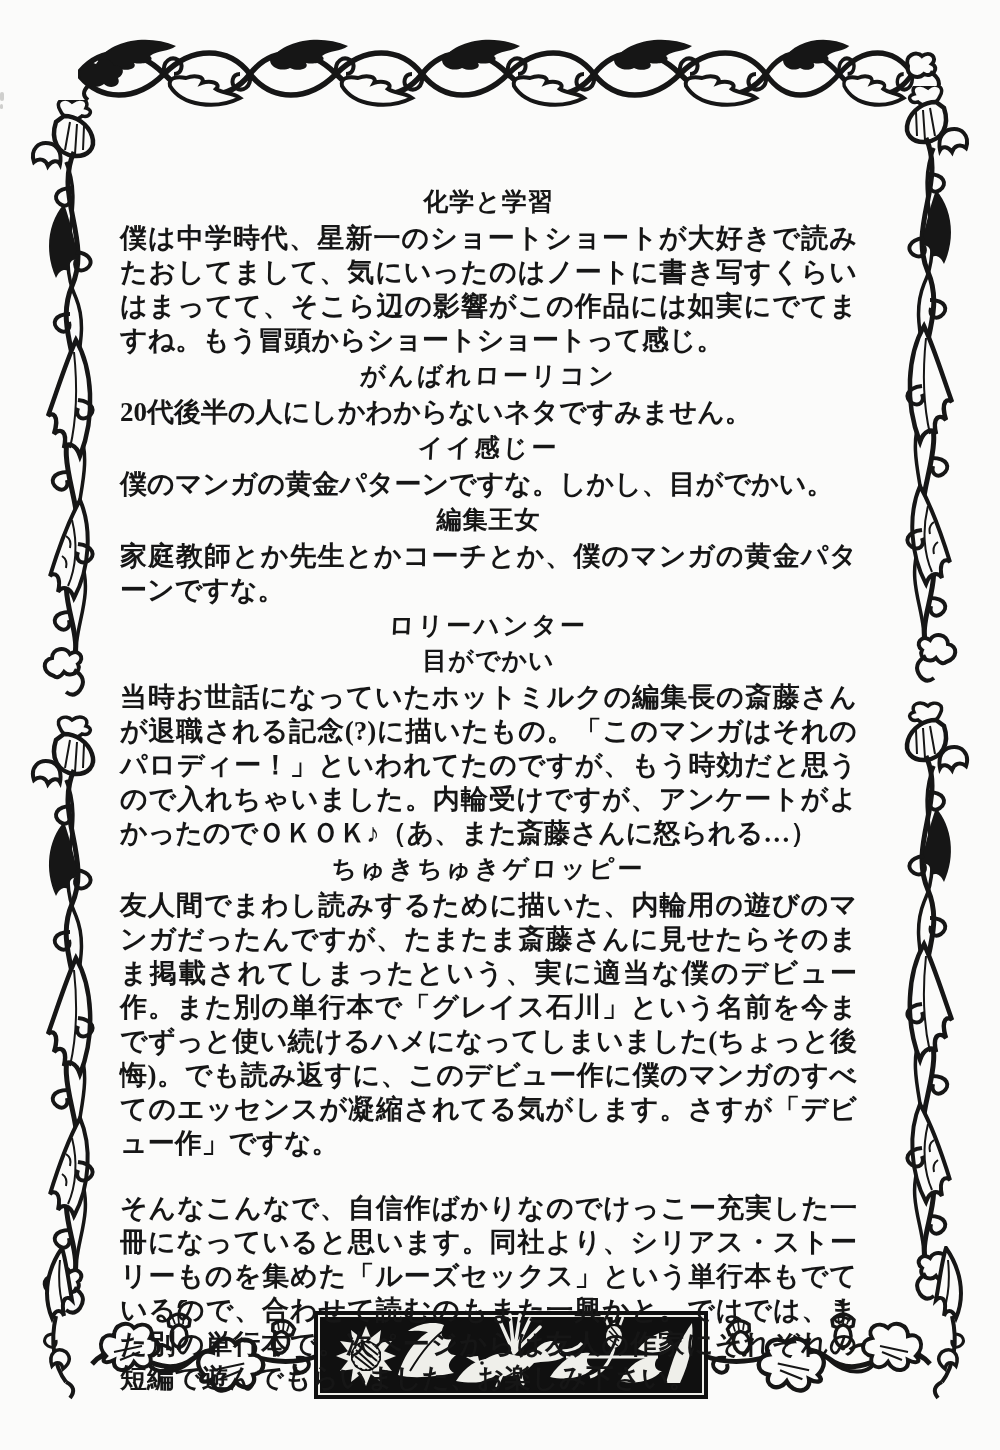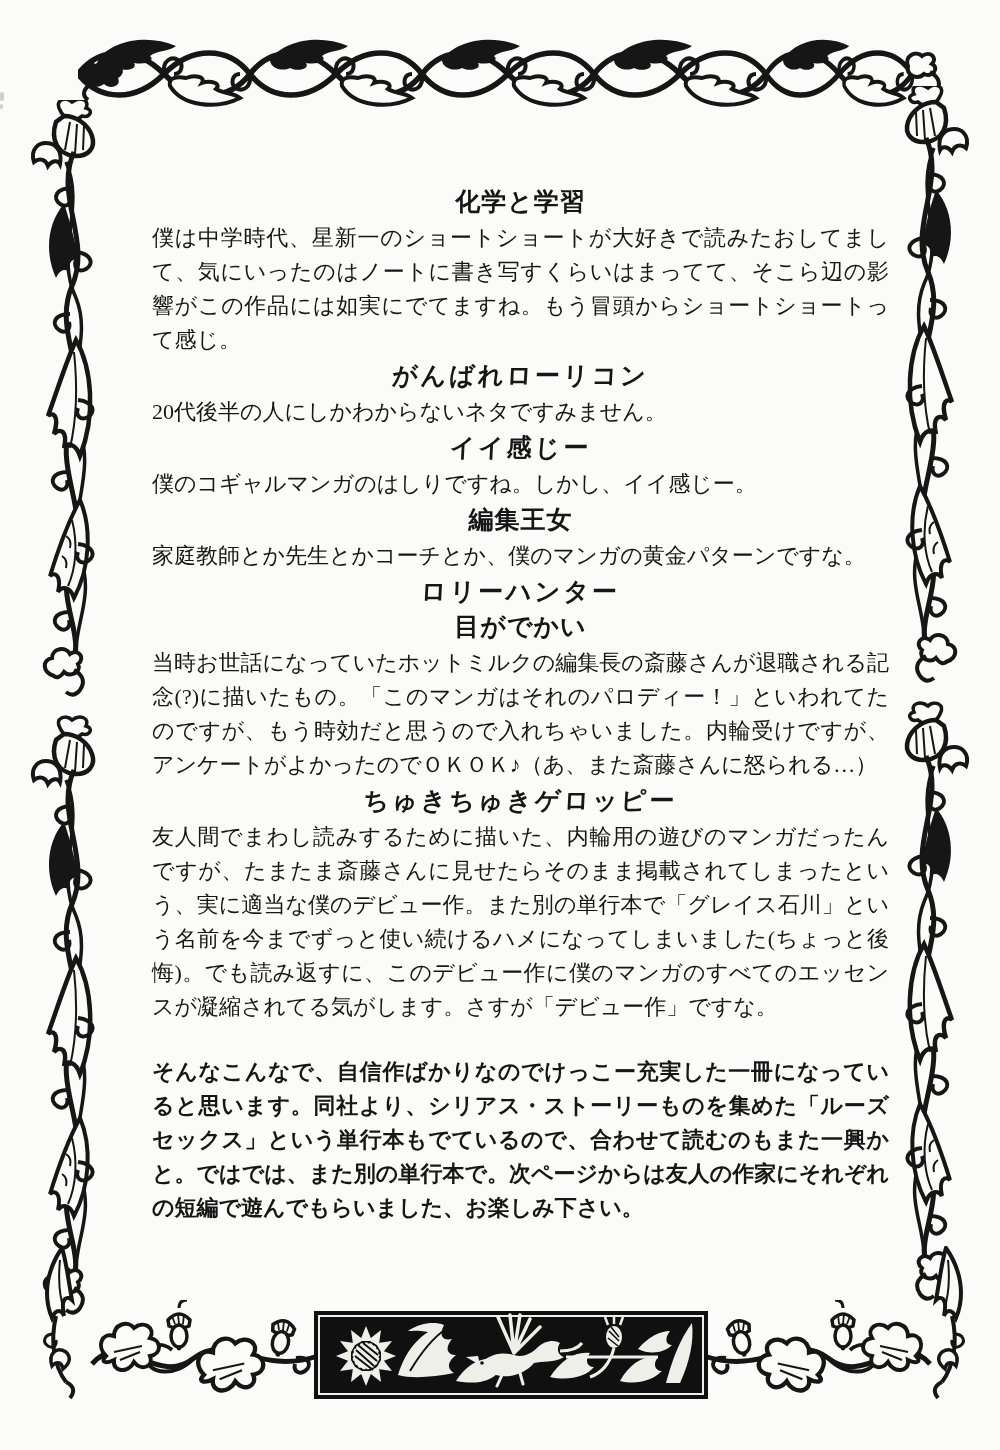--- a/index.html
+++ b/index.html
@@ -2,30 +2,30 @@
 <html lang="ja"><head>
 <meta charset="utf-8">
 <style>
   html,body{margin:0;padding:0;background:#e8e8e6;}
   .page{
     position:relative;width:1000px;height:1450px;margin:0 auto;
     background:#fbfbfa;color:#161616;overflow:hidden;
     font-family:"Liberation Serif","DejaVu Serif",serif;
   }
   
-  .content{position:absolute;left:152px;top:183px;width:737px;}
+  .content{position:absolute;left:120px;top:183px;width:737px;}
   .sec h2{
     font-family:"Liberation Sans","DejaVu Sans",sans-serif;
     font-size:25px;line-height:30px;font-weight:700;
     text-align:center;margin:3px 0 5px;letter-spacing:1px;
   }
   .sec h2.hand{letter-spacing:3px;transform:skewX(-3deg);}
   .sec p{
-    font-size:22px;line-height:34px;margin:0 0 1px;
-    text-align:justify;text-justify:inter-ideograph;
+    font-size:27px;line-height:34px;margin:0 0 1px;
+    text-align:justify;text-justify:inter-ideograph;font-weight:bold;
   }
   .closing{margin-top:31px !important;font-weight:700;}
   
   .orn{position:absolute;pointer-events:none;}
   .orn-top{left:78px;top:34px;width:868px;height:82px;}
   .orn-left{left:26px;top:100px;width:92px;height:1218px;}
   .orn-right{left:882px;top:86px;width:92px;height:1218px;}
   .orn-right svg{transform:scaleX(-1);}
   .orn-oak-l{left:90px;top:1300px;width:230px;height:110px;}
   .orn-oak-r{left:702px;top:1300px;width:230px;height:110px;}
@@ -245,21 +245,21 @@
       <p>僕は中学時代、星新一のショートショートが大好きで読みたおしてまして、気にいったのはノートに書き写すくらいはまってて、そこら辺の影響がこの作品には如実にでてますね。もう冒頭からショートショートって感じ。</p>
     </section>
 
     <section class="sec">
       <h2 class="hand">がんばれローリコン</h2>
       <p>20代後半の人にしかわからないネタですみません。</p>
     </section>
 
     <section class="sec">
       <h2 class="hand">イイ感じー</h2>
-      <p>僕のコギャルマンガのはしりですね。しかし、イイ感じー。</p>
+      <p>僕のマンガの黄金パターンですな。しかし、目がでかい。</p>
     </section>
 
     <section class="sec">
       <h2 class="gothic">編集王女</h2>
       <p>家庭教師とか先生とかコーチとか、僕のマンガの黄金パターンですな。</p>
     </section>
 
     <section class="sec">
       <h2 class="hand">ロリーハンター</h2>
     </section>

